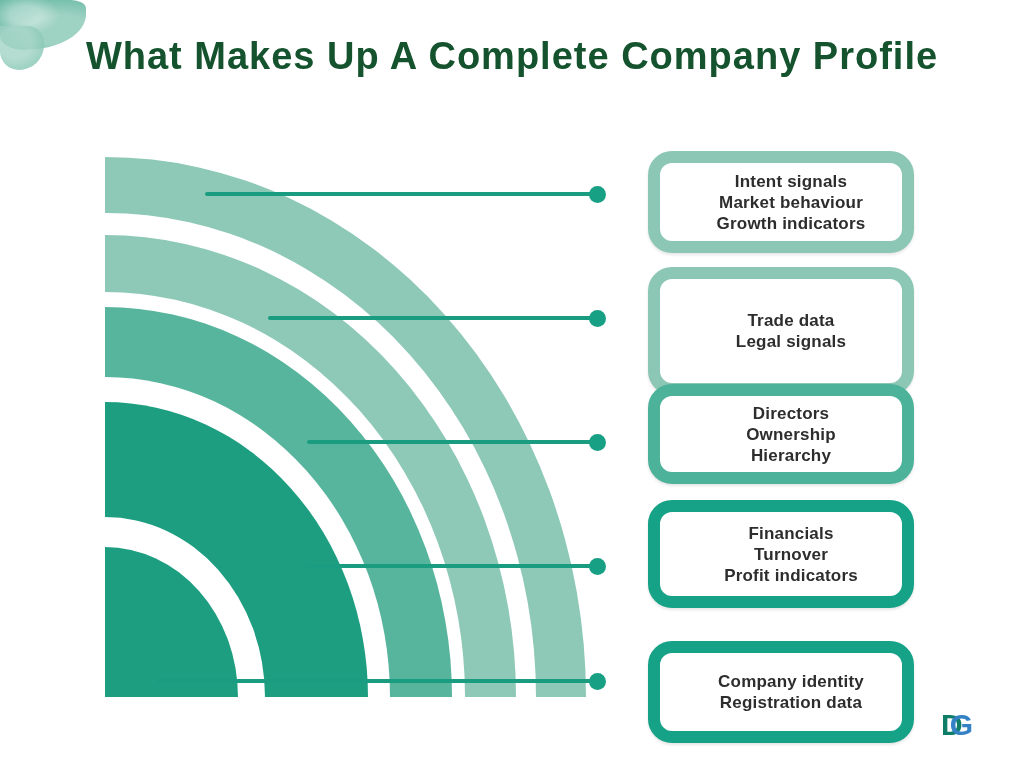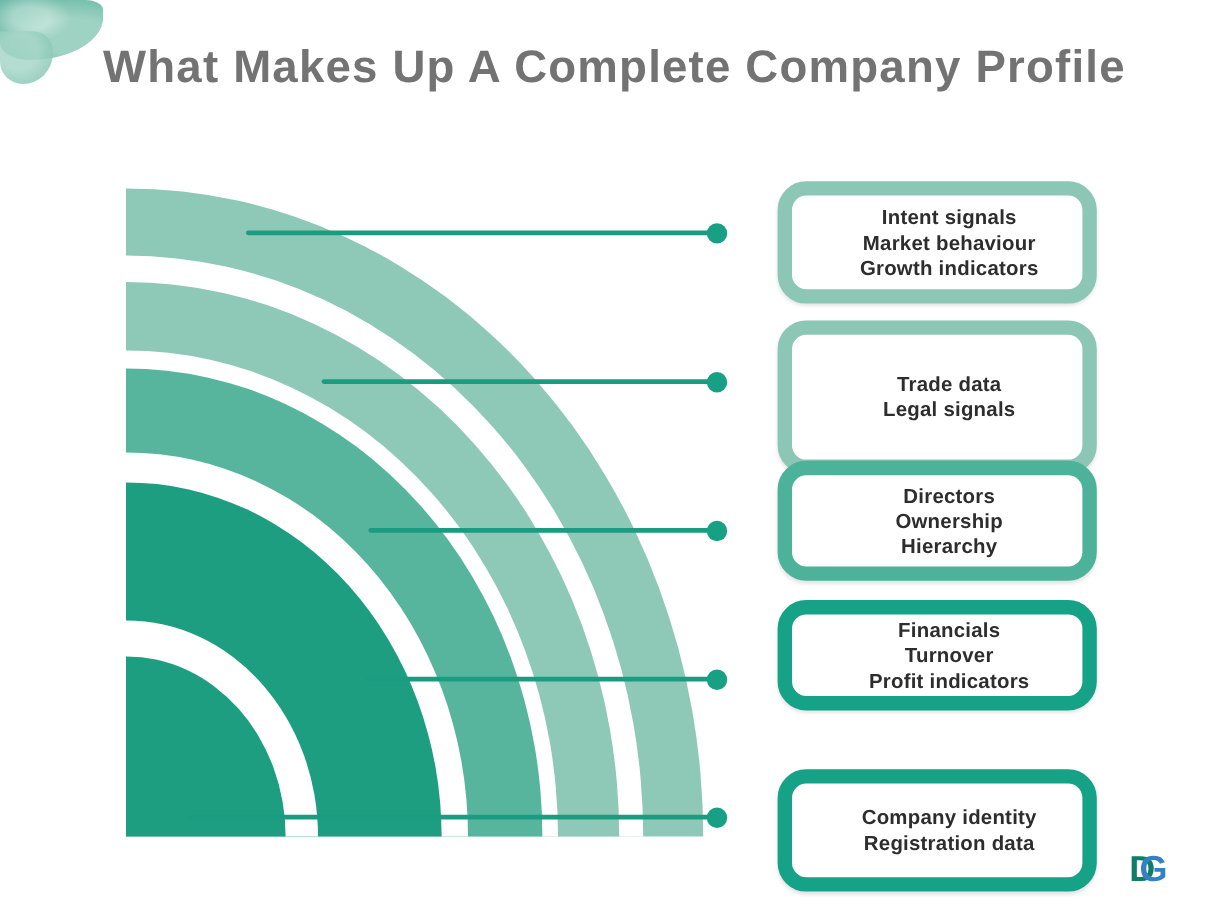--- a/index.html
+++ b/index.html
@@ -29,21 +29,21 @@
     opacity: 0.85;
   }
 
   
   .title {
     position: absolute; left: 0; right: 0; top: 32px;
     text-align: center;
     font-size: 38px; line-height: 48px;
     font-weight: 800;
     letter-spacing: 1px;
-    color: #737373;
+    color: #14532d;
   }
 
   
   .rings-svg { position: absolute; left: 105px; top: 147px; }
   .c-light  { fill: #8DC9B6; }
   .c-medium { fill: #58B59D; }
   .c-dark   { fill: #1E9E81; }
   .c-white  { fill: #ffffff; }
 
   
@@ -132,21 +132,21 @@
   <div class="card-line">Trade data</div>
   <div class="card-line">Legal signals</div>
 </div>
 
 <div class="card" style="top: 384px; height: 100px; border-color: rgb(77, 178, 154);">
   <div class="card-line">Directors</div>
   <div class="card-line">Ownership</div>
   <div class="card-line">Hierarchy</div>
 </div>
 
-<div class="card" style="top: 500px; height: 92px; border-color: rgb(22, 162, 134);">
+<div class="card" style="top: 500px; height: 108px; border-color: rgb(22, 162, 134);">
   <div class="card-line">Financials</div>
   <div class="card-line">Turnover</div>
   <div class="card-line">Profit indicators</div>
 </div>
 
 <div class="card" style="top: 641px; height: 102px; border-color: rgb(22, 162, 134);">
   <div class="card-line">Company identity</div>
   <div class="card-line">Registration data</div>
 </div>
 

